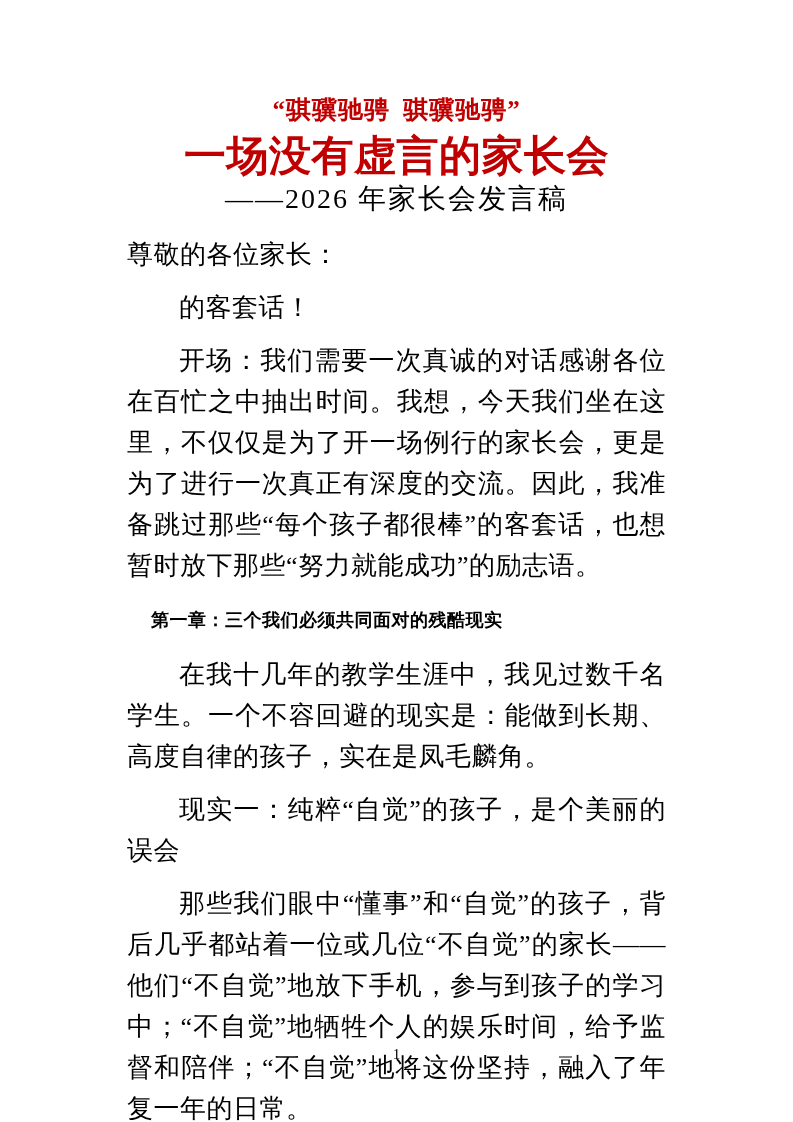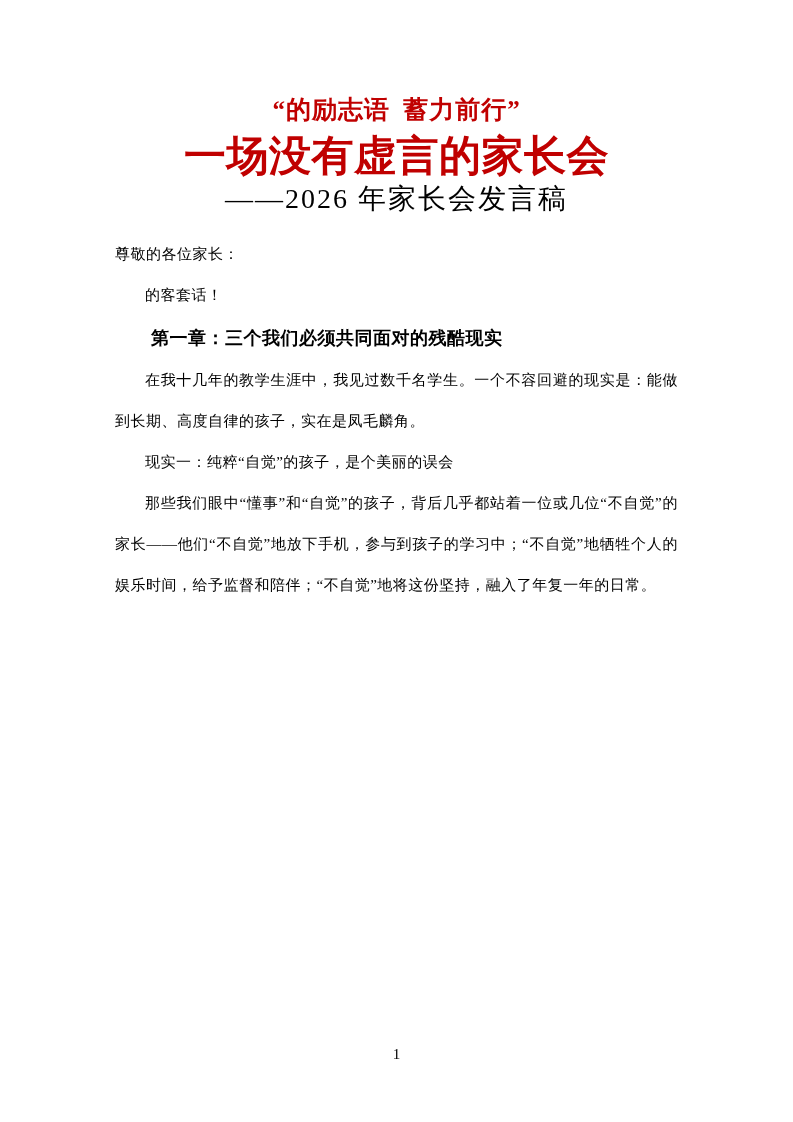--- a/index.html
+++ b/index.html
@@ -48,22 +48,22 @@
   .doc-subtitle{
     margin-top:6px;
     font-size:28px;
     line-height:30px;
     letter-spacing:2px;
     color:var(--ink);
   }
   
   .doc-body{margin-top:20px;}
   p.line{
-    margin:0;
-    font-size:15px;
+    margin:12px;
+    font-size:26px;
     line-height:41px;
     text-align:justify;
     text-justify:inter-ideograph;
     letter-spacing:0.5px;
   }
   p.indent{text-indent:2em;}
   
   .chapter-heading{
     margin:0;
     font-family:"Liberation Sans","DejaVu Sans",sans-serif;
@@ -86,28 +86,29 @@
     color:var(--ink);
   }
 </style>
 </head>
 <body>
 
 <div class="page">
   <div class="content">
 
     <header class="doc-header">
-      <div class="motto">“的励志语 蓄力前行”</div>
+      <div class="motto">“骐骥驰骋 骐骥驰骋”</div>
       <h1 class="doc-title">一场没有虚言的家长会</h1>
       <div class="doc-subtitle">——2026 年家长会发言稿</div>
     </header>
 
     <main class="doc-body">
       <p class="line">尊敬的各位家长：</p>
       <p class="line indent">的客套话！</p>
+      <p class="line indent">开场：我们需要一次真诚的对话感谢各位在百忙之中抽出时间。我想，今天我们坐在这里，不仅仅是为了开一场例行的家长会，更是为了进行一次真正有深度的交流。因此，我准备跳过那些“每个孩子都很棒”的客套话，也想暂时放下那些“努力就能成功”的励志语。</p>
 
       <h2 class="chapter-heading">第一章：三个我们必须共同面对的残酷现实</h2>
 
       <p class="line indent">在我十几年的教学生涯中，我见过数千名学生。一个不容回避的现实是：能做到长期、高度自律的孩子，实在是凤毛麟角。</p>
       <p class="line indent">现实一：纯粹“自觉”的孩子，是个美丽的误会</p>
       <p class="line indent">那些我们眼中“懂事”和“自觉”的孩子，背后几乎都站着一位或几位“不自觉”的家长——他们“不自觉”地放下手机，参与到孩子的学习中；“不自觉”地牺牲个人的娱乐时间，给予监督和陪伴；“不自觉”地将这份坚持，融入了年复一年的日常。</p>
     </main>
 
   </div>
 

